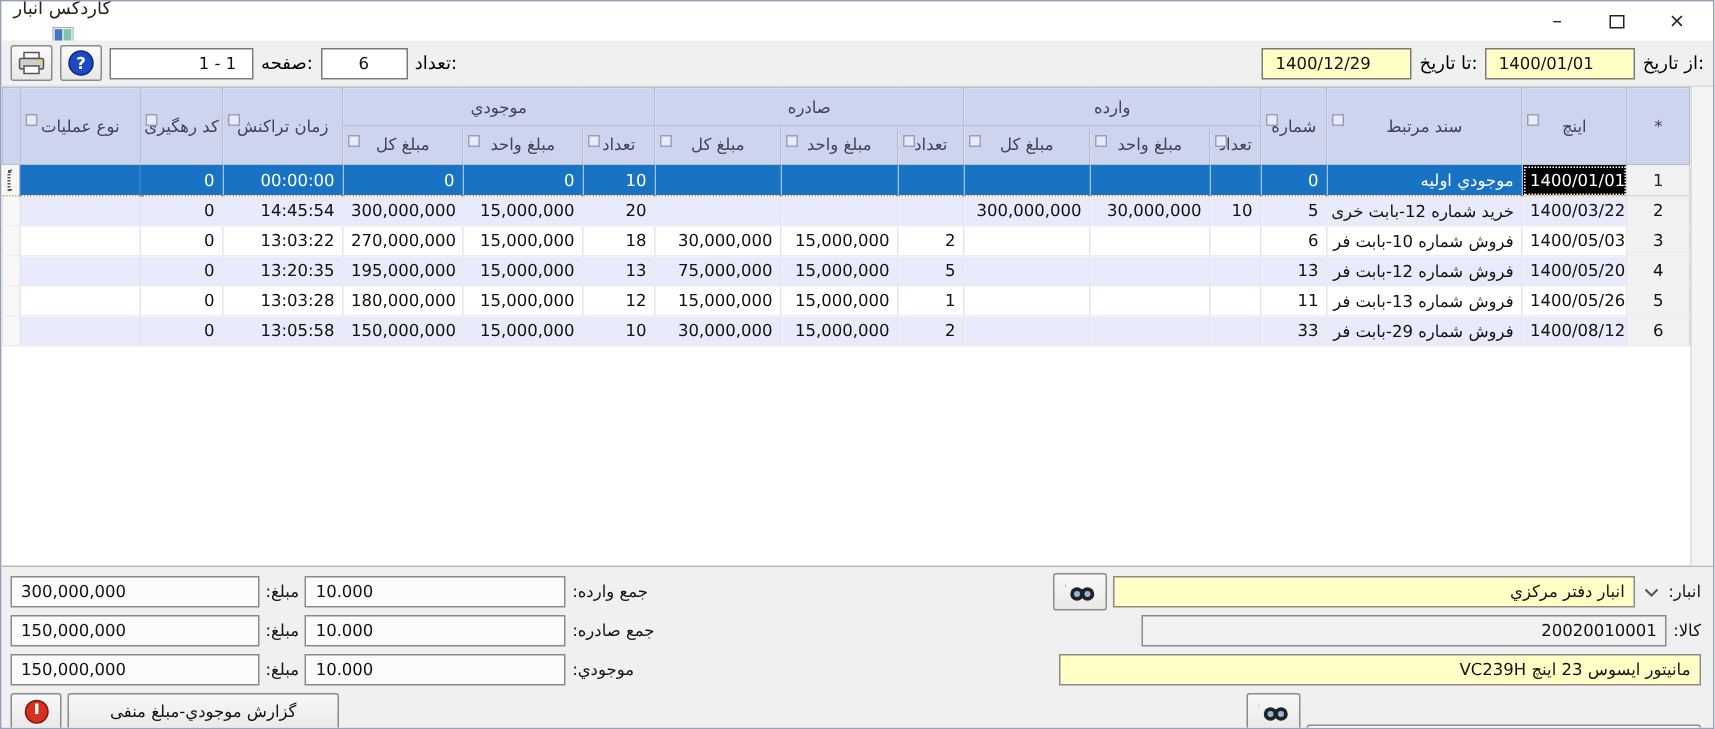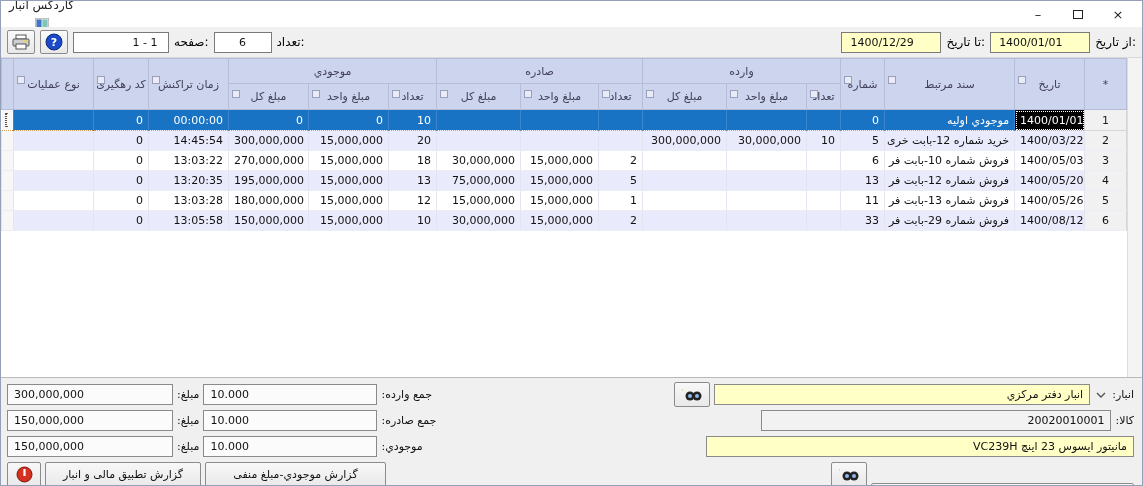--- a/index.html
+++ b/index.html
@@ -73,21 +73,21 @@
   
   .panel { flex:1 1 auto; background:#f0f0f0; direction:rtl; padding:5px 8px 4px 6px;
     display:flex; flex-direction:column; gap:3px; }
   .prow { display:flex; justify-content:space-between; align-items:center; height:23px; }
   .rgroup, .lgroup { display:flex; align-items:center; gap:4px; }
   .plabel { font-size:11px; color:#111; white-space:nowrap; }
   .pfield { height:21px; border:1px solid #8a8a8a; background:#fbfbfb; font-size:11px;
     display:flex; align-items:center; padding:0 6px; color:#111; }
   .pfield.qty { width:174px; direction:ltr; justify-content:flex-start; }
   .pfield.amount { width:166px; direction:ltr; justify-content:flex-start; }
-  .pfield.combo { width:376px; background:#ffffc6; justify-content:flex-start; }
+  .pfield.combo { width:348px; background:#ffffc6; justify-content:flex-start; }
   .pfield.code { width:350px; background:#f2f2f2; direction:ltr; justify-content:flex-end; }
   .pfield.product { width:428px; background:#ffffc6; justify-content:flex-start; }
   .combo-arrow { width:14px; height:21px; display:flex; align-items:center; justify-content:center; }
   .btn { display:flex; align-items:center; justify-content:center; gap:6px;
     background:linear-gradient(#f8f8f8,#e9e9e9); border:1px solid #8c8c8c; height:25px;
     font-size:11px; border-radius:2px; color:#111; }
   .btn.rebuild { width:263px; color:#0000dd;margin-top:42px; }
   .btn.attach { width:131px; }
   .btn.icon-sm { width:36px; }
   .btn.negative { width:181px; }
@@ -170,21 +170,21 @@
           <col style="width:80px">
           <col style="width:80px">
         <col style="width:80px">
           <col style="width:55px">
           <col style="width:80px">
           <col style="width:12px">
       </colgroup>
       <thead>
         <tr class="h-groups">
           <th rowspan="2" class="rowspan2">*</th>
-          <th rowspan="2" class="rowspan2"><span class="hchk"></span><span>تاریخ</span></th>
+          <th rowspan="2" class="rowspan2"><span class="hchk"></span><span>اینچ</span></th>
           <th rowspan="2" class="rowspan2"><span class="hchk"></span><span>سند مرتبط</span></th>
           <th rowspan="2" class="rowspan2"><span class="hchk"></span><span>شماره</span></th>
           <th colspan="3">وارده</th>
           <th colspan="3">صادره</th>
           <th colspan="3">موجودي</th>
           <th rowspan="2" class="rowspan2"><span class="hchk"></span><span>زمان تراکنش</span></th>
           <th rowspan="2" class="rowspan2"><span class="hchk"></span><span>کد رهگیری</span></th>
           <th rowspan="2" class="rowspan2"><span class="hchk"></span><span>نوع عملیات</span></th>
           <th rowspan="2" class="rowspan2"></th>
         </tr>
@@ -396,21 +396,20 @@
                 <circle cx="15" cy="9" r="4.5" fill="#222"></circle>
                 <rect x="9" y="6" width="5" height="3" fill="#222"></rect>
                 <circle cx="8" cy="9" r="2" fill="#8fb7e8"></circle>
                 <circle cx="15" cy="9" r="2" fill="#8fb7e8"></circle>
               </svg>
           </span>
         </div>
       </div>
       <div class="lgroup">
         <div class="btn negative">گزارش موجودي-مبلغ منفی</div>
-        <div class="btn reconcile">گزارش تطبیق مالی و انبار</div>
         <div class="btn stop">
           <span>
             <svg width="17" height="17">
                 <circle cx="8.5" cy="8.5" r="7.5" fill="#d63020" stroke="#7e170c"></circle>
                 <rect x="7.4" y="3" width="2.2" height="7" fill="#fff"></rect>
               </svg>
           </span>
         </div>
       </div>
     </div>

